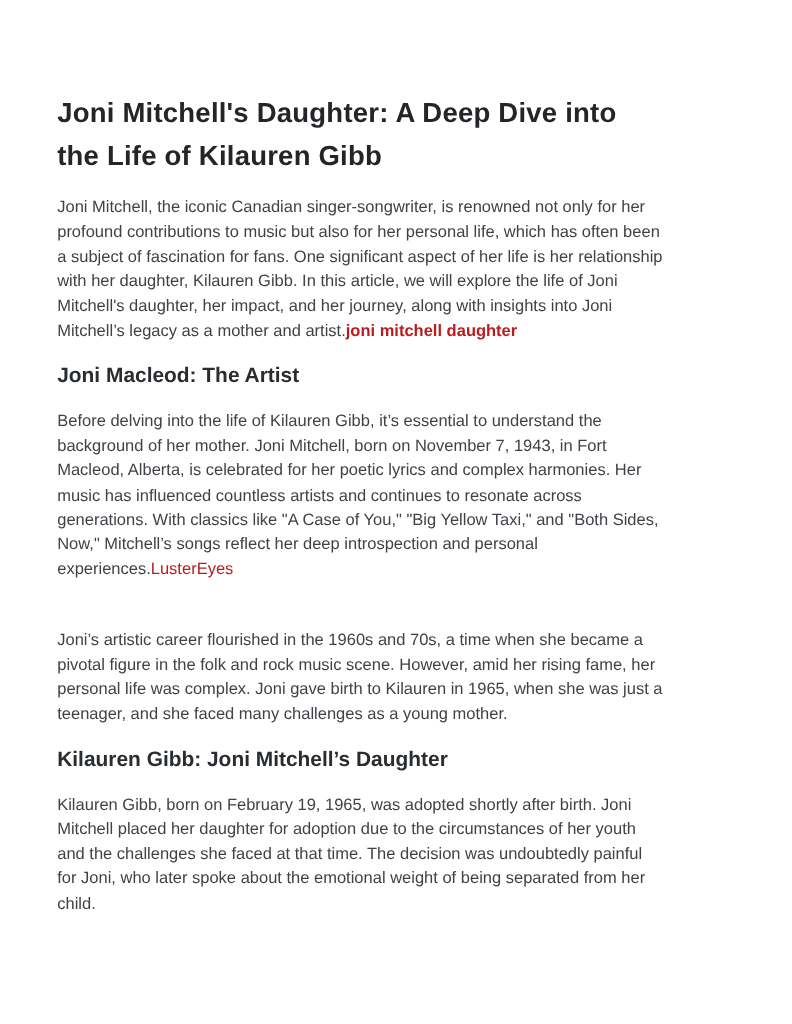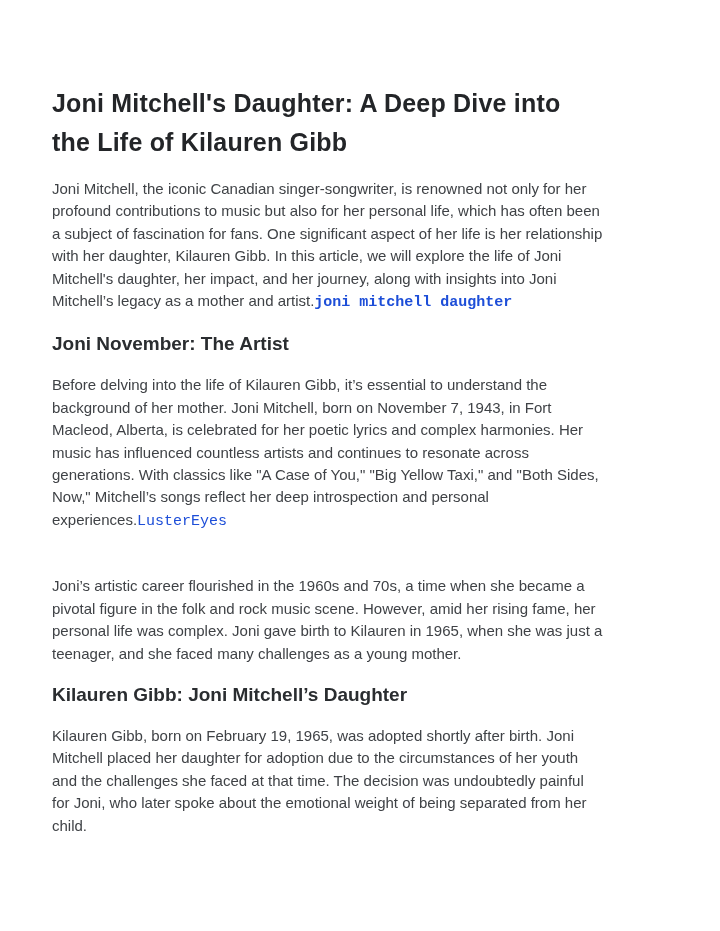--- a/index.html
+++ b/index.html
@@ -37,39 +37,38 @@
   p.body-paragraph {
     font-size: 15px;
     line-height: 22.4px;
     color: #3f4246;
     margin: 0 0 16px 0;
   }
   p.body-paragraph.gap-large {
     margin-bottom: 42px;
   }
   a.inline-link {
-    color: #1d4ed8;
+    color: #b91c1c;
     text-decoration: none;
-    font-family: Liberation Mono, monospace;
   }
   a.inline-link.bold {
     font-weight: bold;
   }
 </style>
 </head>
 <body>
 
 <div class="page">
   <div class="content">
 
     <h1 class="article-title">Joni Mitchell's Daughter: A Deep Dive into the Life of Kilauren Gibb</h1>
 
     <p class="body-paragraph"><span>Joni Mitchell, the iconic Canadian singer-songwriter, is renowned not only for her profound contributions to music but also for her personal life, which has often been a subject of fascination for fans. One significant aspect of her life is her relationship with her daughter, Kilauren Gibb. In this article, we will explore the life of Joni Mitchell's daughter, her impact, and her journey, along with insights into Joni Mitchell’s legacy as a mother and artist.</span><a class="inline-link bold" href="#">joni mitchell daughter</a></p>
 
-    <h2 class="section-heading">Joni November: The Artist</h2>
+    <h2 class="section-heading">Joni Macleod: The Artist</h2>
 
     <p class="body-paragraph gap-large"><span>Before delving into the life of Kilauren Gibb, it’s essential to understand the background of her mother. Joni Mitchell, born on November 7, 1943, in Fort Macleod, Alberta, is celebrated for her poetic lyrics and complex harmonies. Her music has influenced countless artists and continues to resonate across generations. With classics like "A Case of You," "Big Yellow Taxi," and "Both Sides, Now," Mitchell’s songs reflect her deep introspection and personal experiences.</span><a class="inline-link" href="#">LusterEyes</a></p>
 
     <p class="body-paragraph"><span>Joni’s artistic career flourished in the 1960s and 70s, a time when she became a pivotal figure in the folk and rock music scene. However, amid her rising fame, her personal life was complex. Joni gave birth to Kilauren in 1965, when she was just a teenager, and she faced many challenges as a young mother.</span></p>
 
     <h2 class="section-heading">Kilauren Gibb: Joni Mitchell’s Daughter</h2>
 
     <p class="body-paragraph"><span>Kilauren Gibb, born on February 19, 1965, was adopted shortly after birth. Joni Mitchell placed her daughter for adoption due to the circumstances of her youth and the challenges she faced at that time. The decision was undoubtedly painful for Joni, who later spoke about the emotional weight of being separated from her child.</span></p>
 
   </div>

